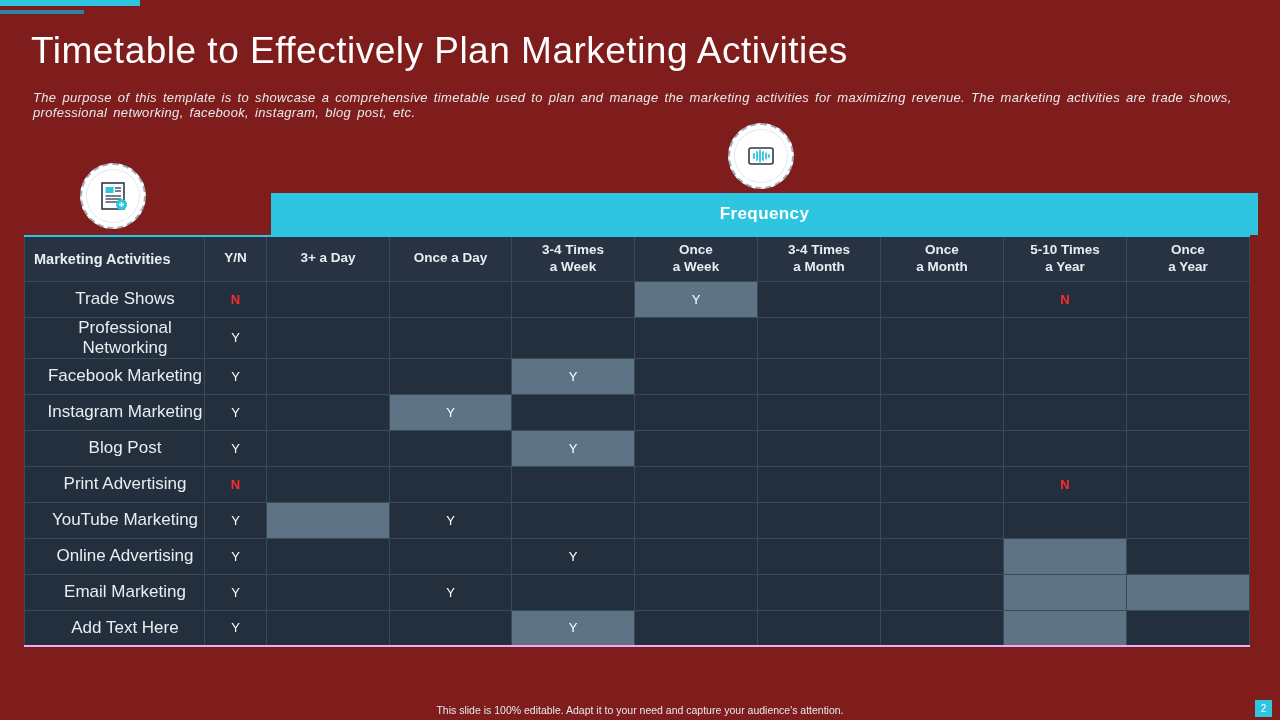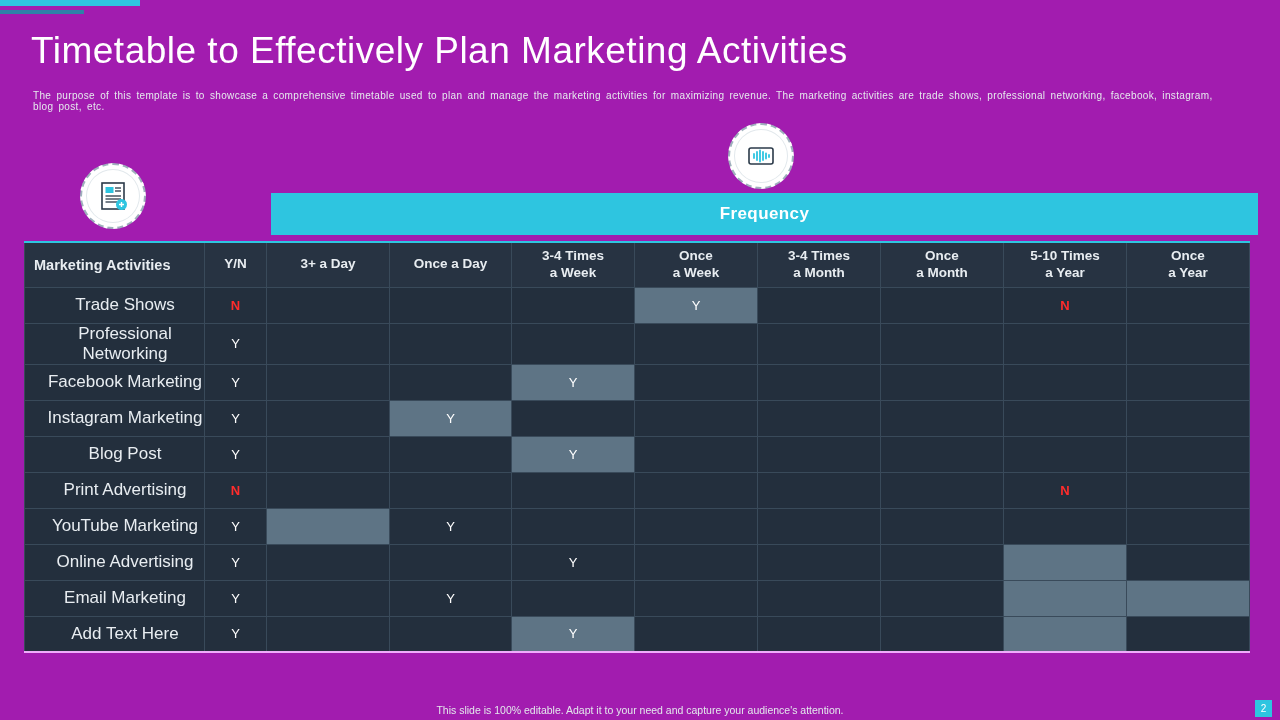--- a/index.html
+++ b/index.html
@@ -2,39 +2,40 @@
 <html><head>
 <meta charset="utf-8">
 <style>
   * { box-sizing: border-box; margin: 0; padding: 0; }
   html, body {
     width: 1280px; height: 720px;
     background: #1f2b38;
     font-family: "Liberation Sans", sans-serif;
     overflow: hidden;
   }
-  .slide { position: relative; width: 1280px; height: 720px; background: #a21caf; }
+  .slide { position: relative; width: 1280px; height: 720px; background: #7f1d1d; }
 
   
   .accent-bar-cyan {
     position: absolute; left: 0; top: 0; width: 140px; height: 6px; background: #2ec5e0;
   }
   .accent-bar-dark {
     position: absolute; left: 0; top: 10px; width: 84px; height: 4px; background: #2f81a8;
   }
 
   .title {
     position: absolute; left: 31px; top: 30px;
     font-size: 37px; color: #ffffff; font-weight: 400; letter-spacing: 0.5px;
     white-space: nowrap;
   }
   .subtitle {
     position: absolute; left: 33px; top: 90px; width: 1200px;
-    font-size: 10px; color: #e6eaee; letter-spacing: 0.35px;
+    font-size: 13px; color: #e6eaee; letter-spacing: 0.35px;
     word-spacing: 2px;
+    font-style: italic;
   }
 
   
   .circle-icon {
     position: absolute;
     border-radius: 50%;
     background: #ffffff;
     border: 2px dashed #9fb0bd;
     display: flex; align-items: center; justify-content: center;
   }
@@ -49,21 +50,21 @@
 
   
   .freq-band {
     position: absolute; left: 271px; top: 193px; width: 987px; height: 42px;
     background: #2ec5e0; display: flex; align-items: center; justify-content: center;
   }
   .freq-band span { color: #ffffff; font-size: 17px; font-weight: bold; letter-spacing: 0.4px; }
 
   
   table.timetable {
-    position: absolute; left: 24px; top: 241px;
+    position: absolute; left: 24px; top: 235px;
     width: 1146px;
     border-collapse: collapse;
     table-layout: fixed;
   }
   table.timetable th, table.timetable td {
     border: 1px solid #394a5a;
     text-align: center;
     color: #e8edf1;
     font-size: 13px;
     height: 36px;

